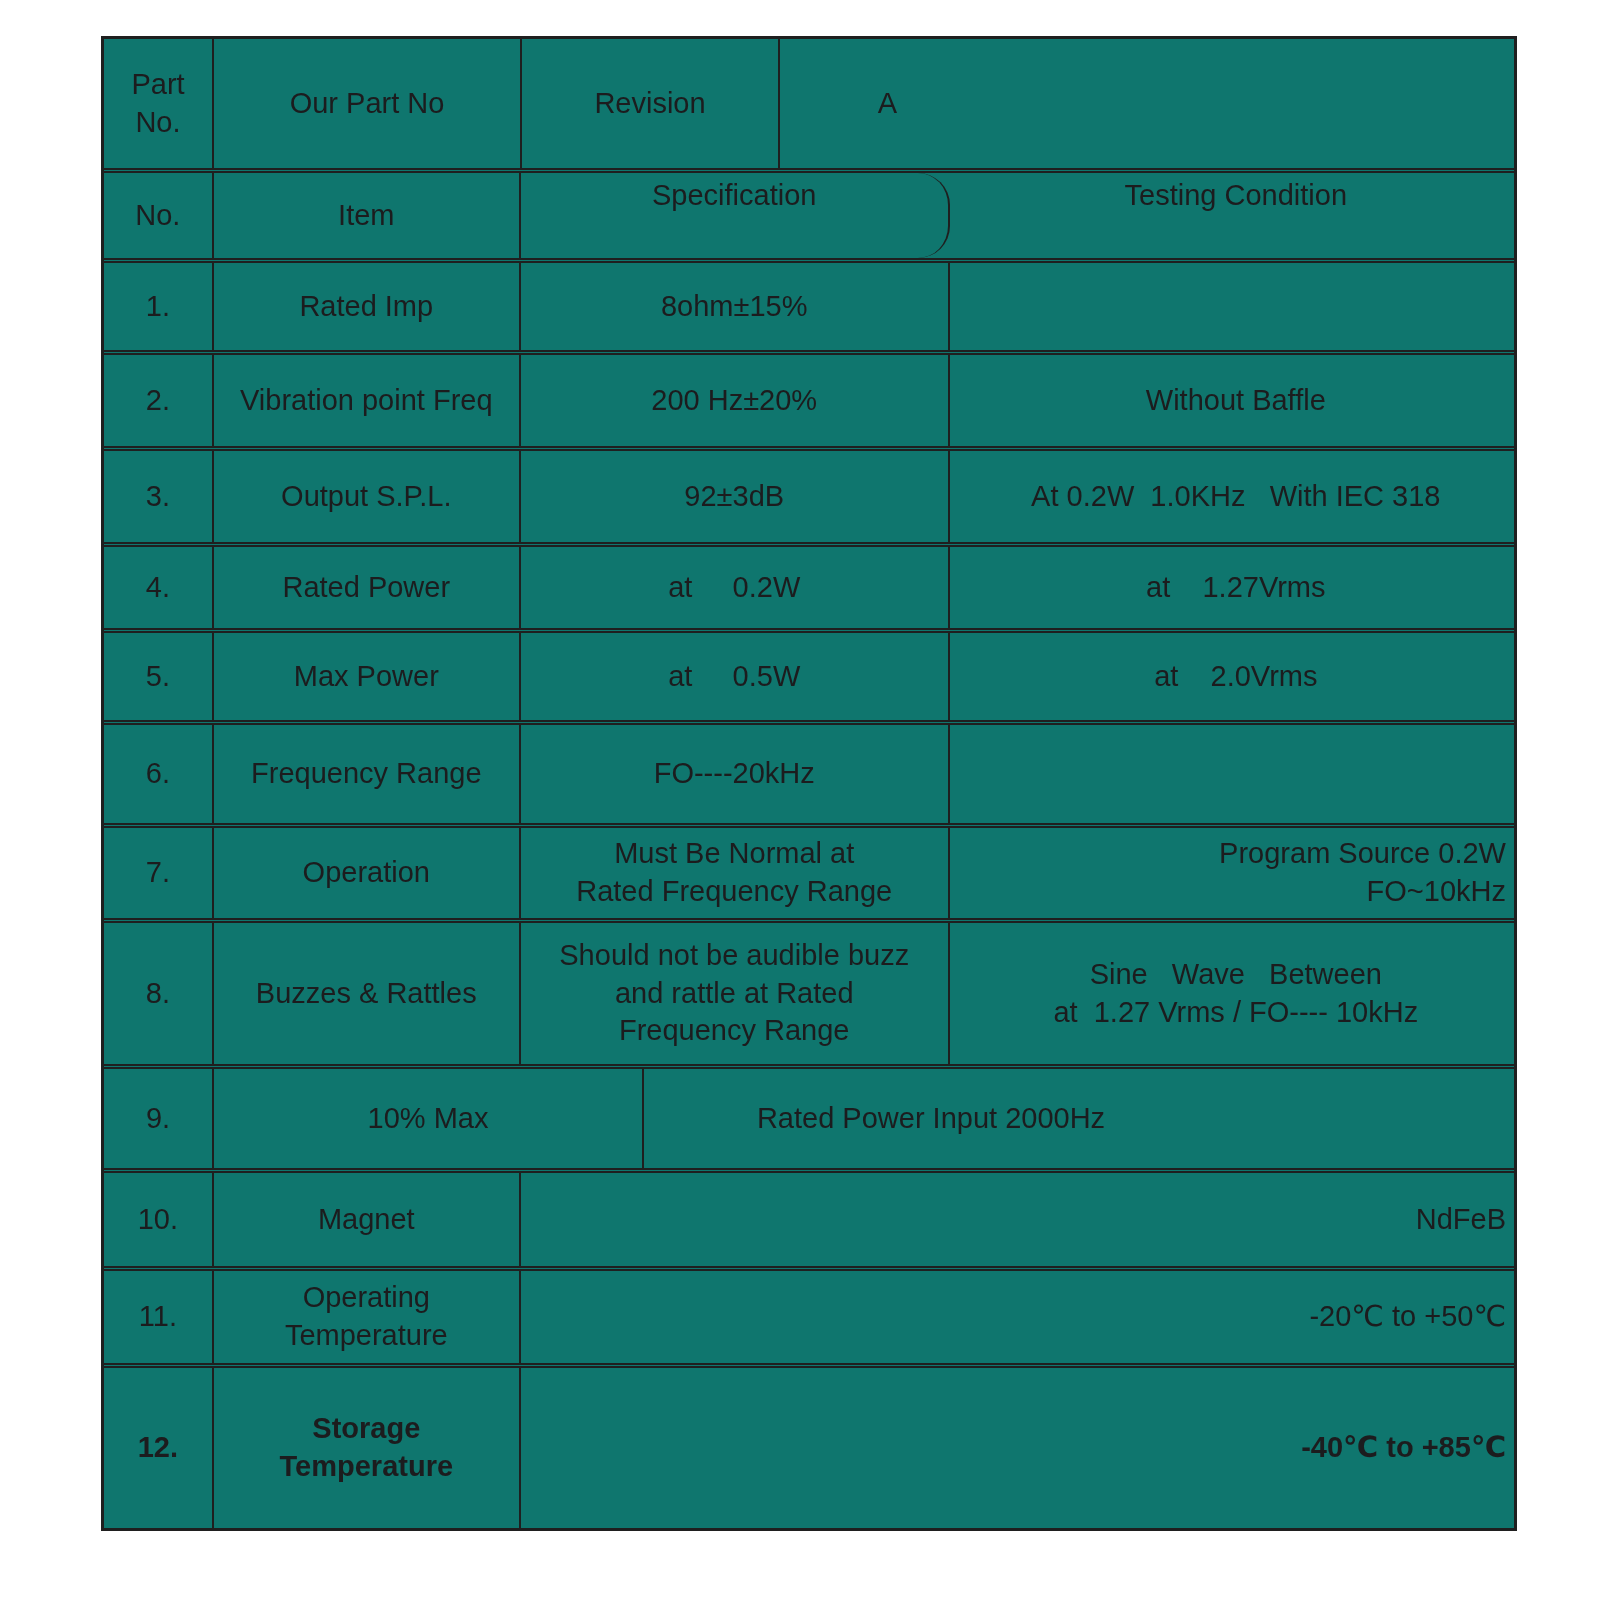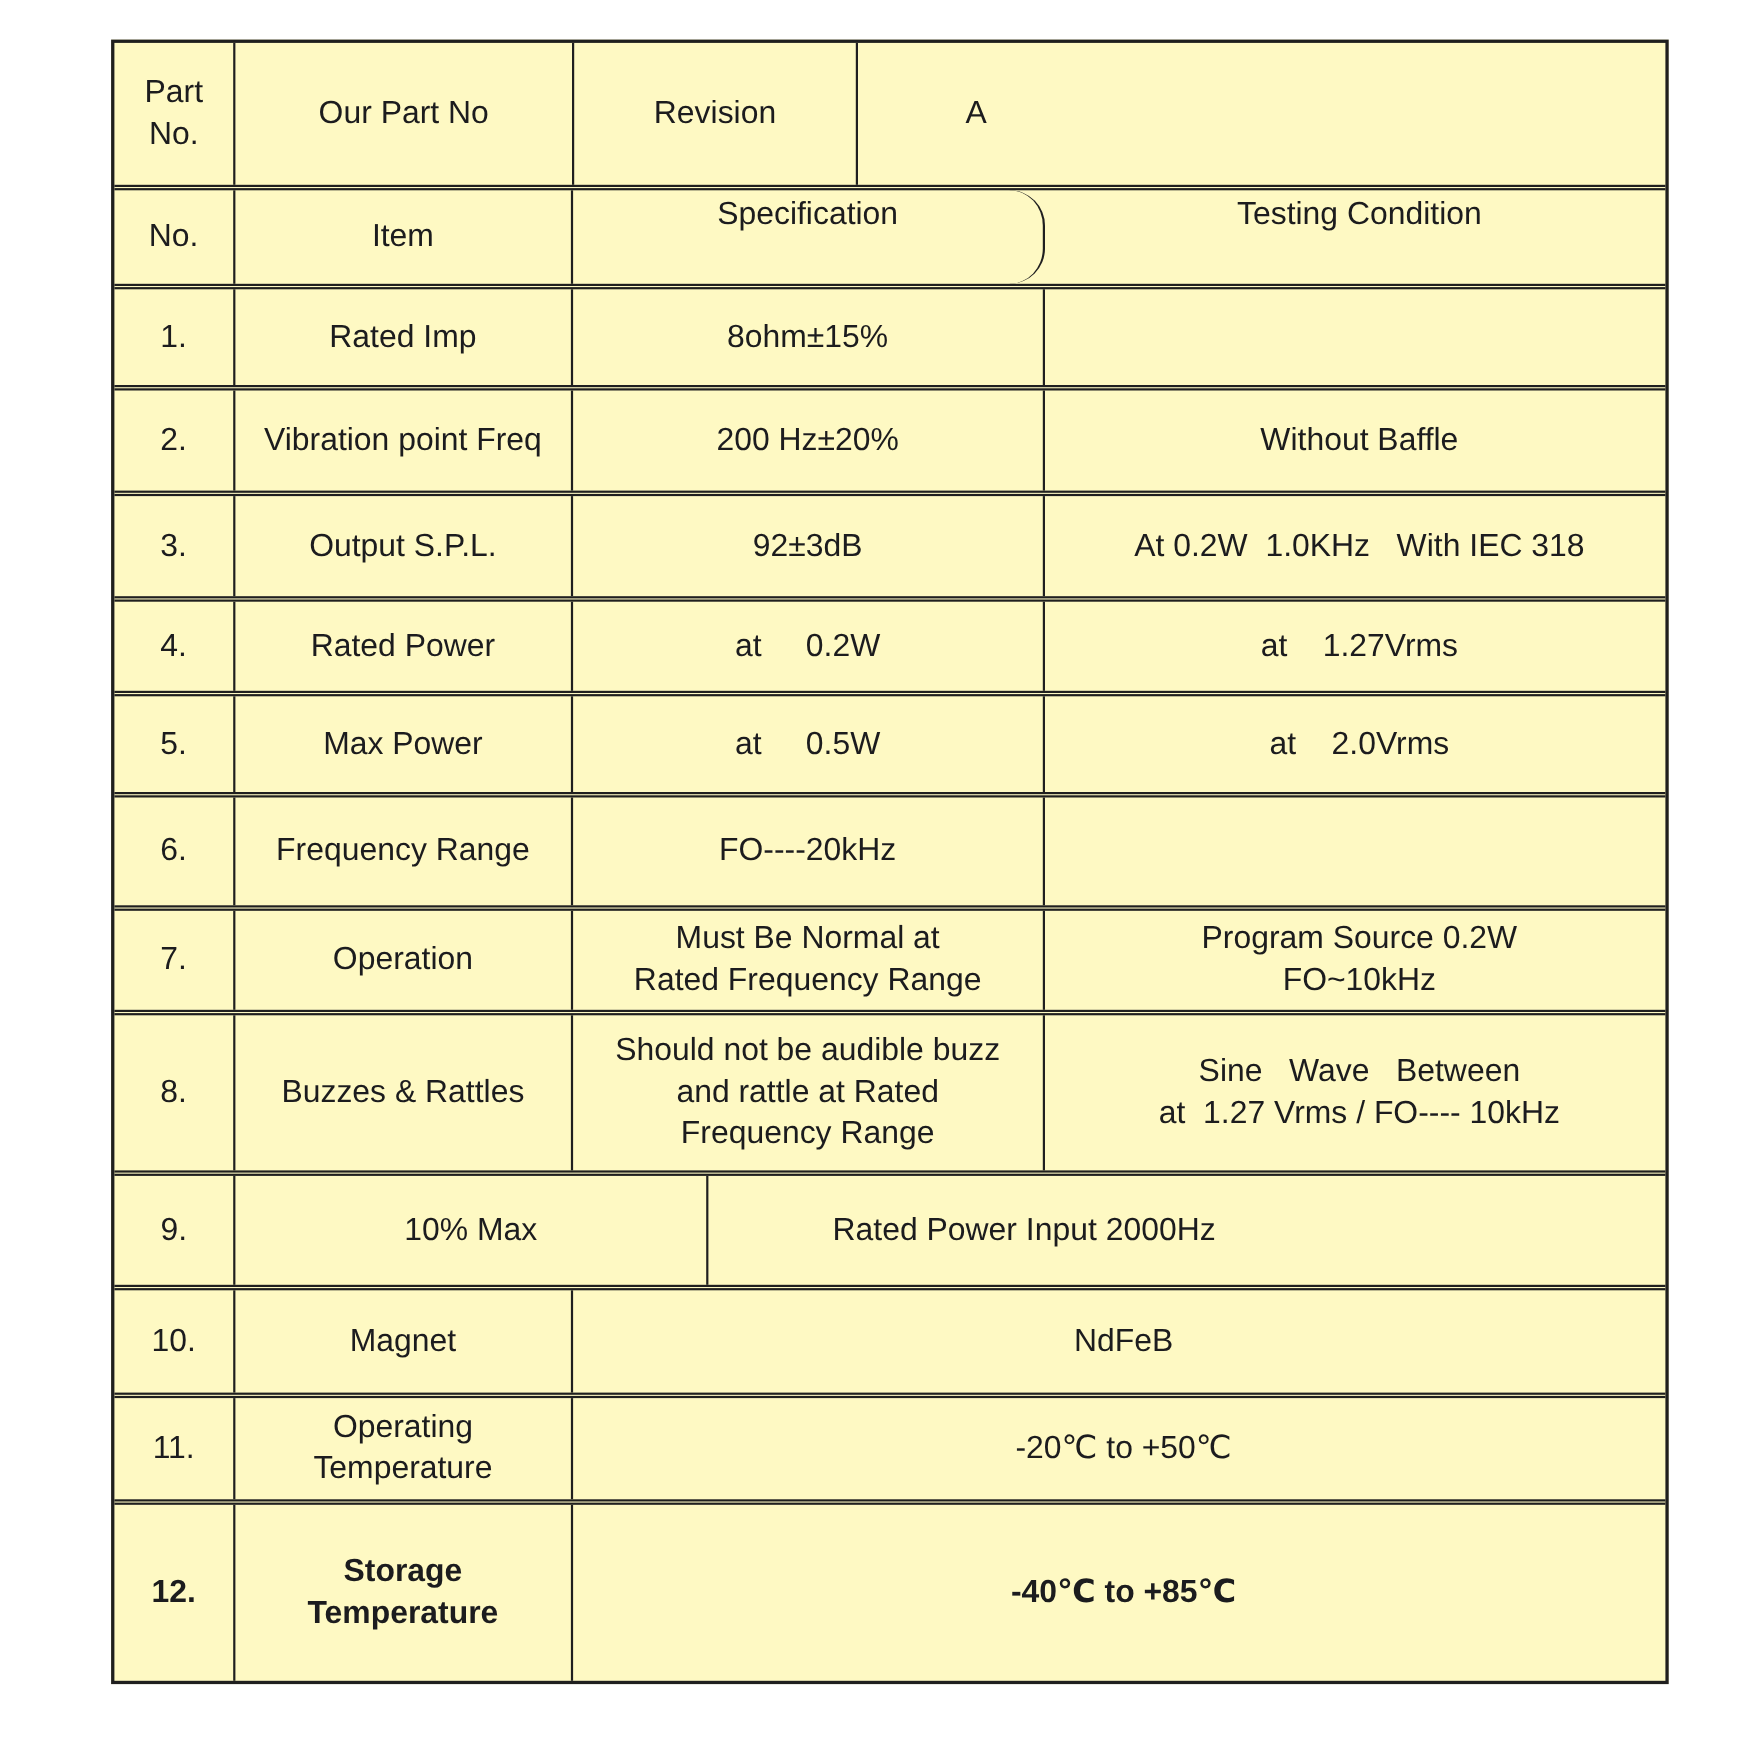--- a/index.html
+++ b/index.html
@@ -14,21 +14,21 @@
     font-family: "Liberation Sans", "DejaVu Sans", sans-serif;
     color: #1c1c1e;
   }
   .tbl {
     position: absolute;
     left: 101px;
     top: 36px;
     width: 1416px;
     box-sizing: border-box;
     border: 3px solid #1f1f1f;
-    background: #fef9c3;
+    background: #0f766e;
   }
   .row {
     display: flex;
     box-sizing: border-box;
     border-bottom: 5px double #1f1f1f;
   }
   .row:last-child { border-bottom: none; font-weight: bold; }
   .cell {
     box-sizing: border-box;
     border-right: 2px solid #1f1f1f;
@@ -37,21 +37,21 @@
     justify-content: center;
     text-align: center;
     white-space: pre-wrap;
     font-size: 29px;
     line-height: 1.3;
     padding: 4px 8px;
     overflow: hidden;
   }
   .cell:last-child { border-right: none; }
   .cell.left {
-    text-align: center;
+    text-align: right;
     padding-left: 16px;
   }
   .cell.top {
     justify-content: flex-start;
     padding-top: 4px;
     border-radius: 32px;
   }
   
   .w-no     { width: 110px; }
   .w-item   { width: 308px; }

